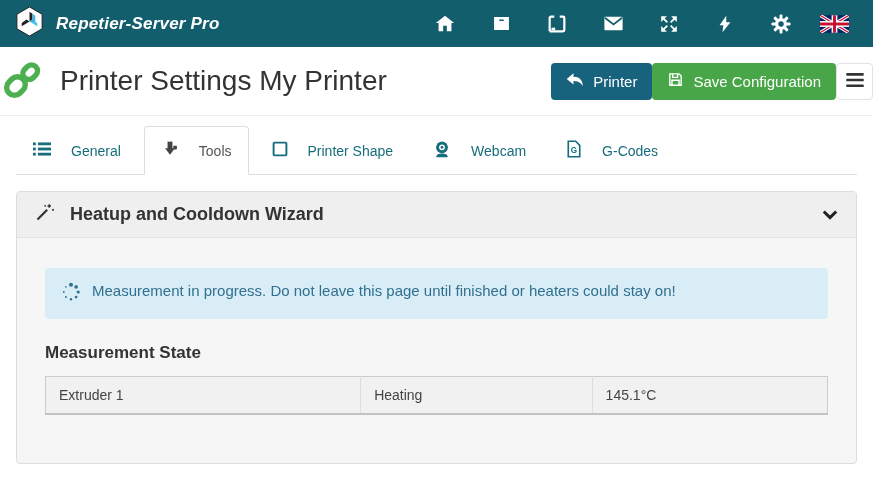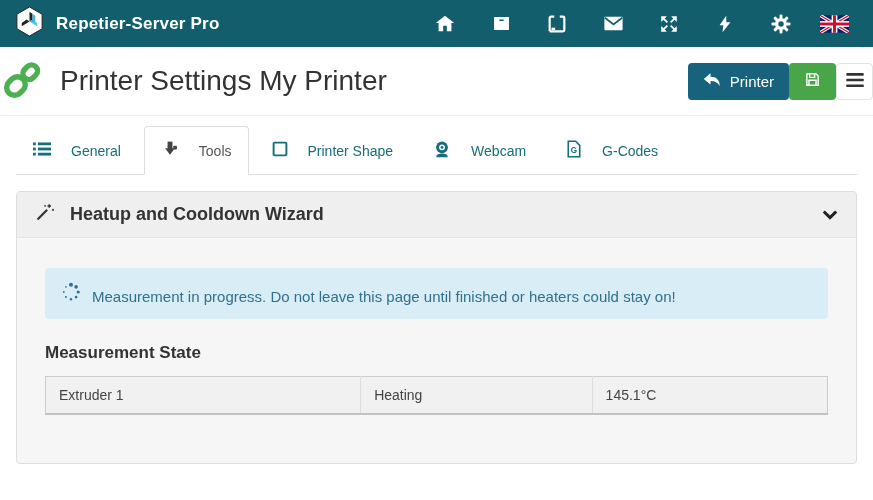--- a/index.html
+++ b/index.html
@@ -2,21 +2,21 @@
 <html><head>
 <meta charset="utf-8">
 <style>
   * { margin:0; padding:0; box-sizing:border-box; }
   html,body { width:873px; height:500px; overflow:hidden; background:#fff;
     font-family:"Liberation Sans", sans-serif; color:#333; }
 
   
   .navbar { height:47px; background:#135E6D; display:flex; align-items:center; padding:0 14px; }
   .brand { display:flex; align-items:center; gap:11px; cursor:pointer; }
-  .brand-title { color:#fff; font-size:17px; font-weight:bold; letter-spacing:.2px; }
+  .brand-title { color:#fff; font-size:17px; font-weight:bold; letter-spacing:.2px;font-style:italic; }
   .nav-icons { margin-left:auto; display:flex; align-items:center; }
   .nav-icon-link { width:56px; display:flex; justify-content:center; align-items:center; cursor:pointer; }
   .nav-icon-link svg { display:block; }
 
   
   .page-header { height:69px; display:flex; align-items:center; padding:0 0;
     border-bottom:1px solid #ededed; background:#fff; }
   .page-title { font-size:28px; font-weight:500; color:#333; margin-left:14px; white-space:nowrap; }
   .header-actions { margin-left:auto; display:flex; align-items:center; }
   .btn { display:inline-flex; align-items:center; gap:9px; border:none; border-radius:4px;
@@ -40,21 +40,21 @@
   .content { padding:16px; }
   .panel { border:1px solid #ddd; border-radius:4px; background:#f6f6f6; overflow:hidden; }
   .panel-heading { display:flex; align-items:center; gap:16px; background:#efefef;
     border-bottom:1px solid #e3e3e3; padding:11px 18px; cursor:pointer; }
   .panel-title { font-size:18px; font-weight:bold; color:#333; }
   .panel-heading .chev { margin-left:auto; display:flex; }
   .panel-body { padding:30px 28px 48px 28px; }
 
   
   .alert-info { background:#D9EDF7; border-radius:4px; padding:14px 16px; display:flex;
-    align-items:flex-end; gap:11px; color:#31708F; font-size:15px; }
+    align-items:flex-start; gap:11px; color:#31708F; font-size:15px; }
   .spinner { animation:spin 1.4s steps(8) infinite; transform-origin:50% 50%; }
   @keyframes spin { to { transform:rotate(360deg); } }
 
   
   .section-heading { margin:24px 0 13px 0; font-size:17px; font-weight:bold; color:#333; }
   table.state { width:100%; border-collapse:collapse; border:1px solid #ccc;
     border-bottom:2px solid #c2c2c2; font-size:14px; color:#444; }
   table.state td { padding:10px 13px; border-left:1px solid #ddd; }
   table.state td:first-child { border-left:none; }
   table.state tr + tr td { border-top:1px solid #ddd; }
@@ -169,20 +169,21 @@
     </button>
 
     <button class="btn btn-green">
       <span>
         <svg width="17" height="17" viewBox="0 0 24 24" fill="none" stroke="#fff" stroke-width="2">
           <path d="M4 4h13l3 3v13H4z"></path>
           <path d="M8 4v5h7V4"></path>
           <path d="M7 20v-7h10v7"></path>
         </svg>
       </span>
+      <span>Save Configuration</span>
     </button>
 
     <button class="btn-menu">
       <span>
         <svg width="18" height="14" viewBox="0 0 20 16" fill="#333">
           <rect y="0" width="20" height="3" rx="1"></rect>
             <rect y="6.5" width="20" height="3" rx="1"></rect>
             <rect y="13" width="20" height="3" rx="1"></rect>
         </svg>
       </span>

